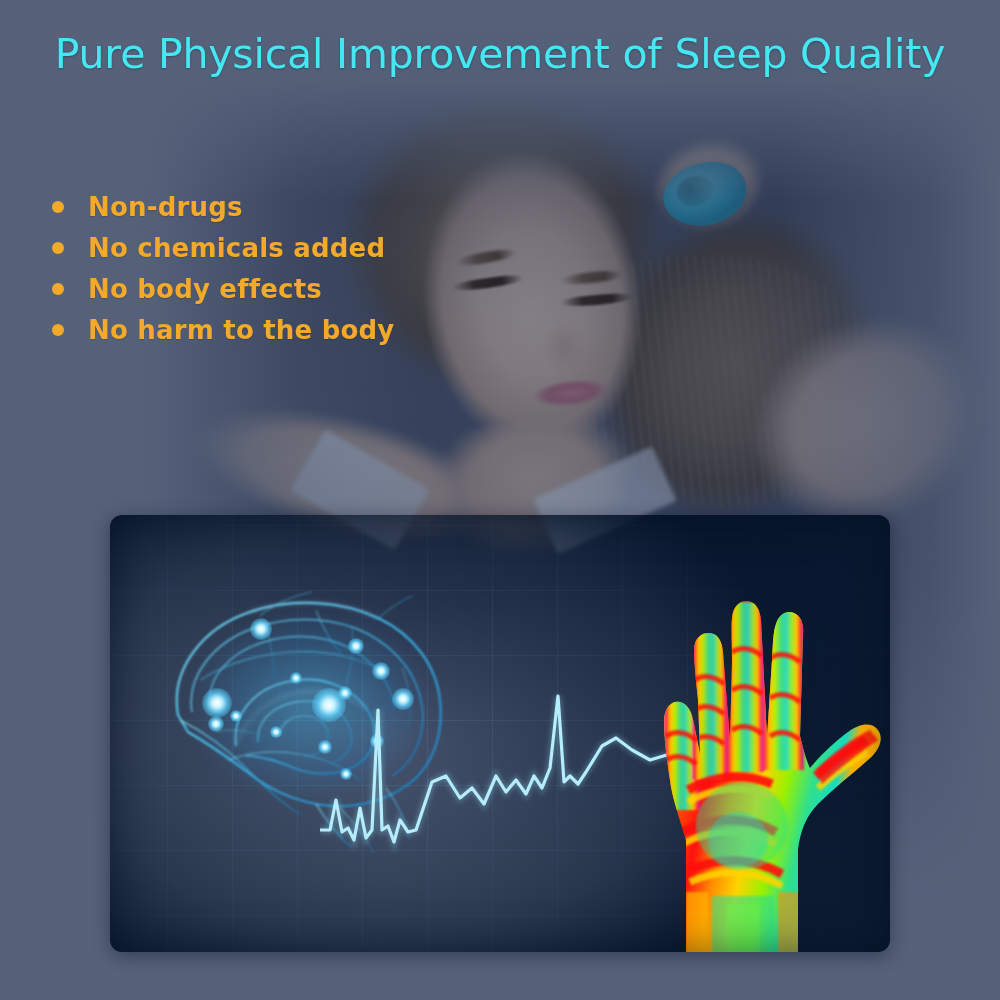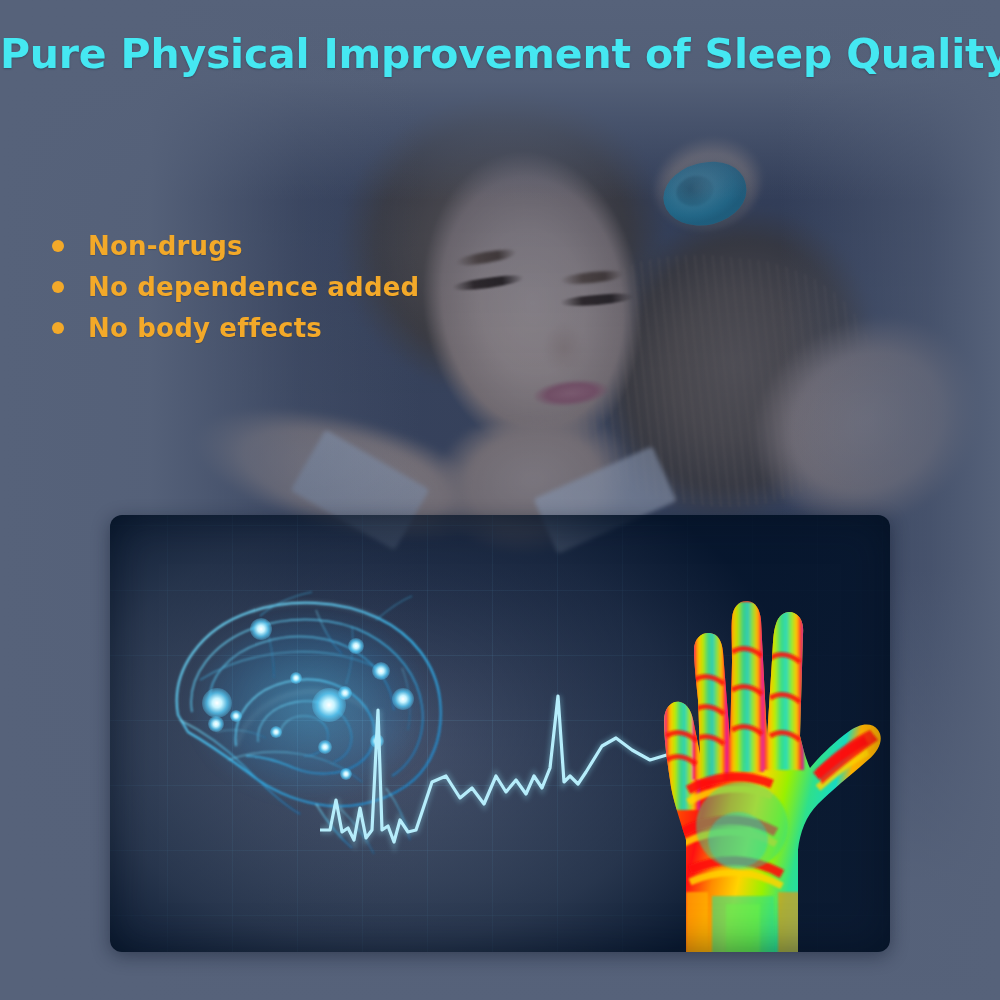--- a/index.html
+++ b/index.html
@@ -138,33 +138,32 @@
       linear-gradient(270deg, #56627a 0px, rgba(86,98,122,.55) 70px, rgba(86,98,122,0) 220px),
       linear-gradient(180deg, #56627a 0px, rgba(86,98,122,.92) 80px, rgba(86,98,122,0) 200px),
       linear-gradient(0deg, #56627a 0px, rgba(86,98,122,.94) 120px, rgba(86,98,122,.4) 300px, rgba(86,98,122,0) 430px);
   }
 
   
   .title {
     position:absolute; left:0; top:30px; width:1000px;
     text-align:center;
     font-size:41px;
-    font-weight:700;
+    font-weight:400;
     letter-spacing:-0.2px;
     color:#45e8f2;
     font-family:"DejaVu Sans","Liberation Sans",sans-serif;
     text-shadow:0 1px 2px rgba(10,30,50,.35);
     white-space:nowrap;
   }
 
   
   .bullets {
     position:absolute; left:52px; top:186px;
     width:430px;
-    margin-top:39px;
   }
   .bullet-row {
     display:flex; align-items:center;
     height:41px;
   }
   .bullet-dot {
     width:12px; height:12px; border-radius:50%;
     background:#f3a929;
     flex:0 0 auto;
     margin-right:24px;
@@ -264,25 +263,29 @@
 
   <div class="title">Pure Physical Improvement of Sleep Quality</div>
 
   <div class="bullets">
     <div class="bullet-row">
       <span class="bullet-dot"></span>
       <span class="bullet-label">Non-drugs</span>
     </div>
     <div class="bullet-row">
       <span class="bullet-dot"></span>
-      <span class="bullet-label">No dependence added</span>
+      <span class="bullet-label">No chemicals added</span>
     </div>
     <div class="bullet-row">
       <span class="bullet-dot"></span>
       <span class="bullet-label">No body effects</span>
+    </div>
+    <div class="bullet-row">
+      <span class="bullet-dot"></span>
+      <span class="bullet-label">No harm to the body</span>
     </div>
   </div>
 
   <div class="tech-panel">
     <div class="grid"></div>
     <div class="grid-fade"></div>
 
     <div class="brain">
       <div class="brain-glow"></div>
       <svg viewBox="0 0 340 300">

